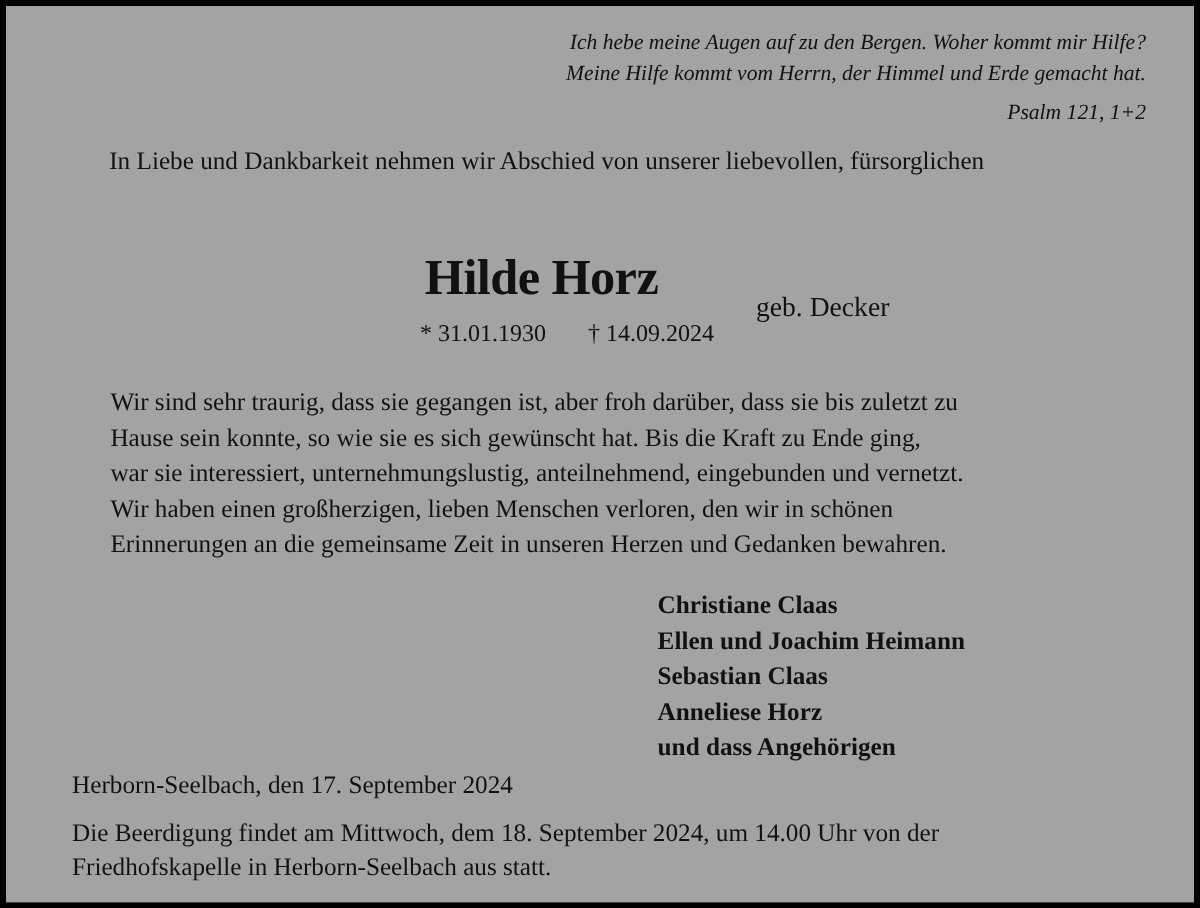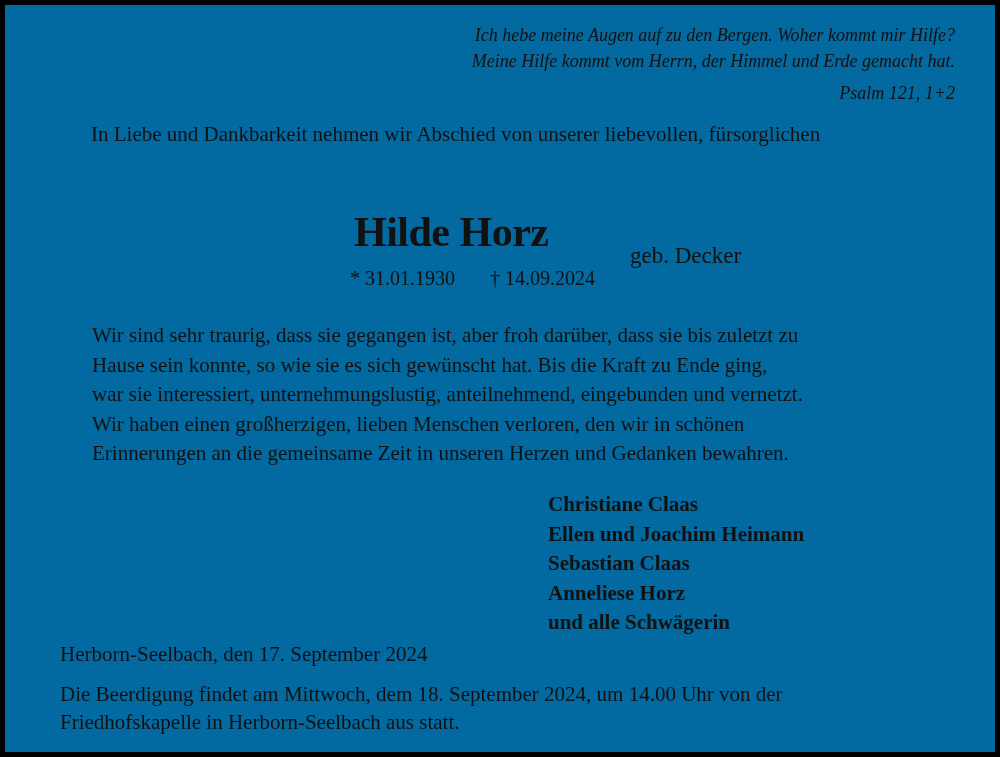--- a/index.html
+++ b/index.html
@@ -4,21 +4,21 @@
   <style>
     html, body { margin: 0; padding: 0; }
     body {
       width: 1000px; height: 757px; background: #000;
       font-family: "Liberation Serif", "DejaVu Serif", serif;
       color: #111;
       position: relative; overflow: hidden;
     }
     .page {
       position: absolute; left: 5px; top: 5px; width: 990px; height: 747px;
-      background: #0369a1;
+      background: #a3a3a3;
     }
     .abs { position: absolute; white-space: nowrap; }
     .quote { right: 40px; top: 17px; text-align: right; font-style: italic; font-size: 18px; line-height: 26px; }
     .quote .ref { margin-top: 6px; }
     .intro { left: 53px; top: 115px; font-size: 21px; line-height: 28px; margin-left: 33px; }
     .name { left: 349px; top: 196px; font-size: 42px; font-weight: bold; line-height: 62px; letter-spacing: -0.5px; }
     .maiden { left: 625px; top: 222px; font-size: 23px; margin-top: 16px; }
     .dates { left: 345px; top: 262px; font-size: 20px; }
     .dates span { margin-right: 30px; margin-top: 33px; }
     .body { left: 55px; top: 316px; font-size: 21px; line-height: 29.5px; margin-left: 32px; }
@@ -53,21 +53,21 @@
     <div>war sie interessiert, unternehmungslustig, anteilnehmend, eingebunden und vernetzt.</div>
     <div>Wir haben einen großherzigen, lieben Menschen verloren, den wir in schönen</div>
     <div>Erinnerungen an die gemeinsame Zeit in unseren Herzen und Gedanken bewahren.</div>
   </div>
 
   <div class="abs signers">
     <div>Christiane Claas</div>
     <div>Ellen und Joachim Heimann</div>
     <div>Sebastian Claas</div>
     <div>Anneliese Horz</div>
-    <div>und alle Schwägerin</div>
+    <div>und dass Angehörigen</div>
   </div>
 
   <div class="abs place">Herborn-Seelbach, den 17. September 2024</div>
 
   <div class="abs funeral">
     <div>Die Beerdigung findet am Mittwoch, dem 18. September 2024, um 14.00 Uhr von der</div>
     <div>Friedhofskapelle in Herborn-Seelbach aus statt.</div>
   </div>
 </div>
 

